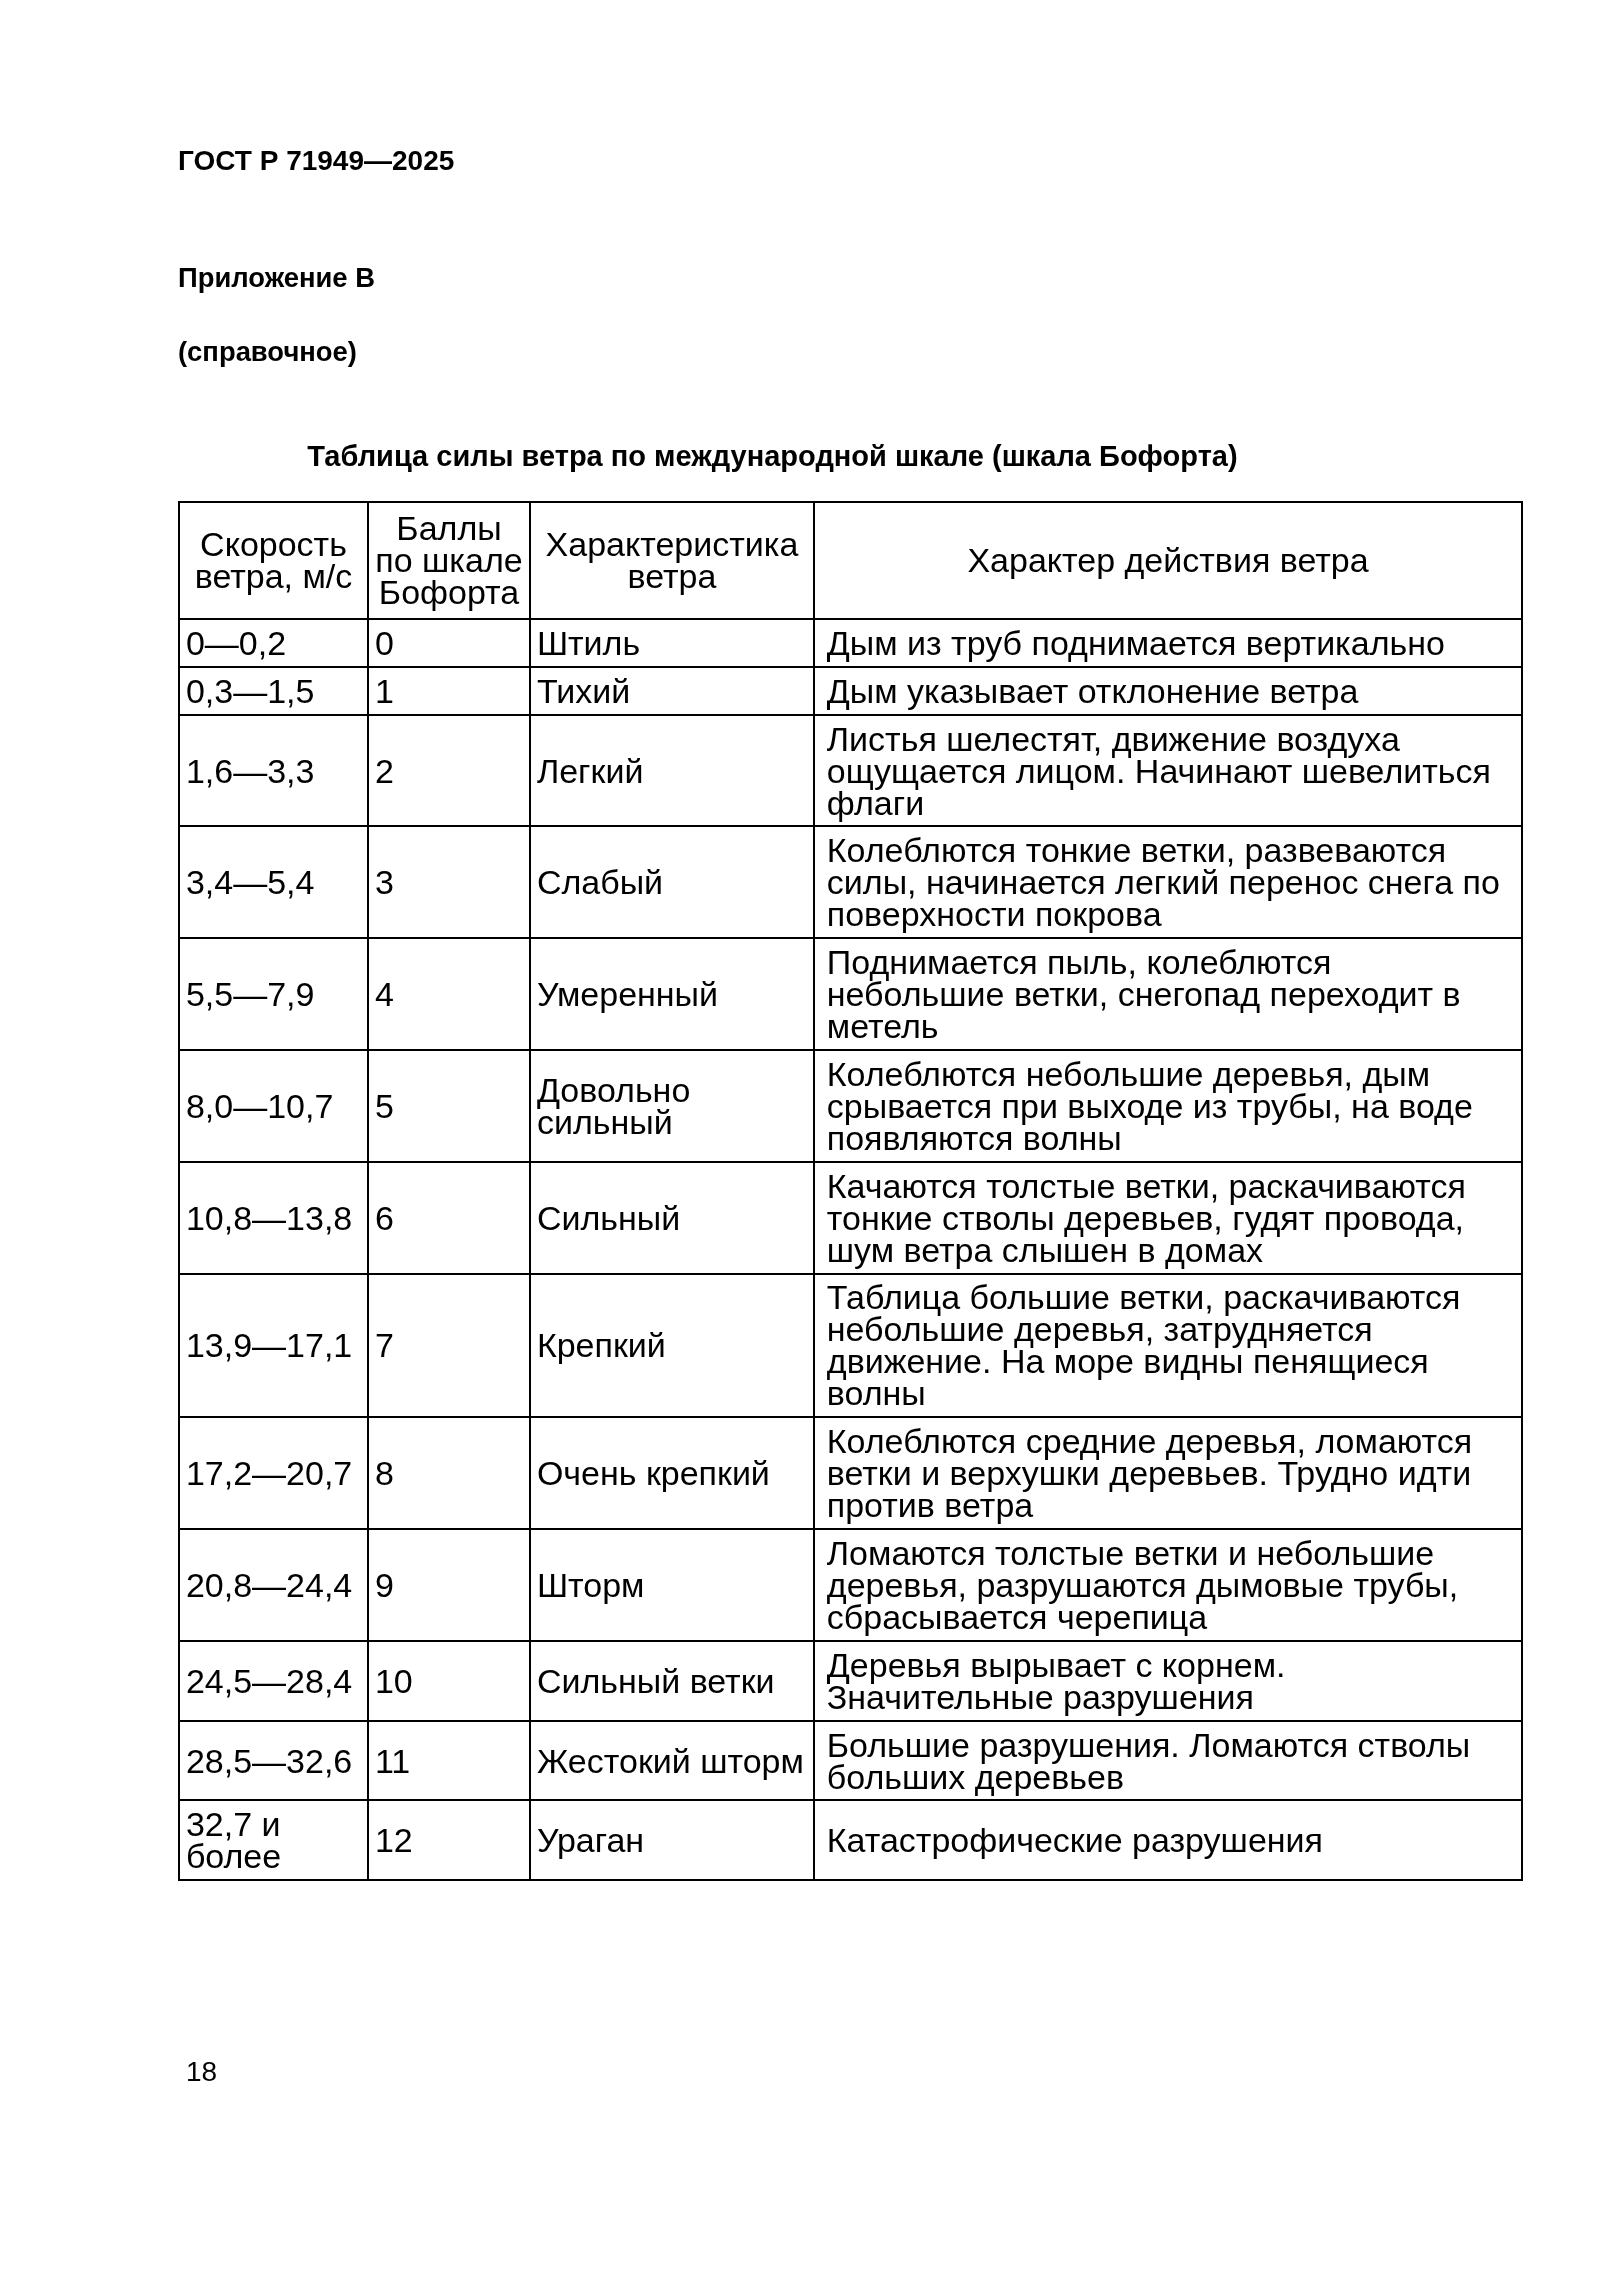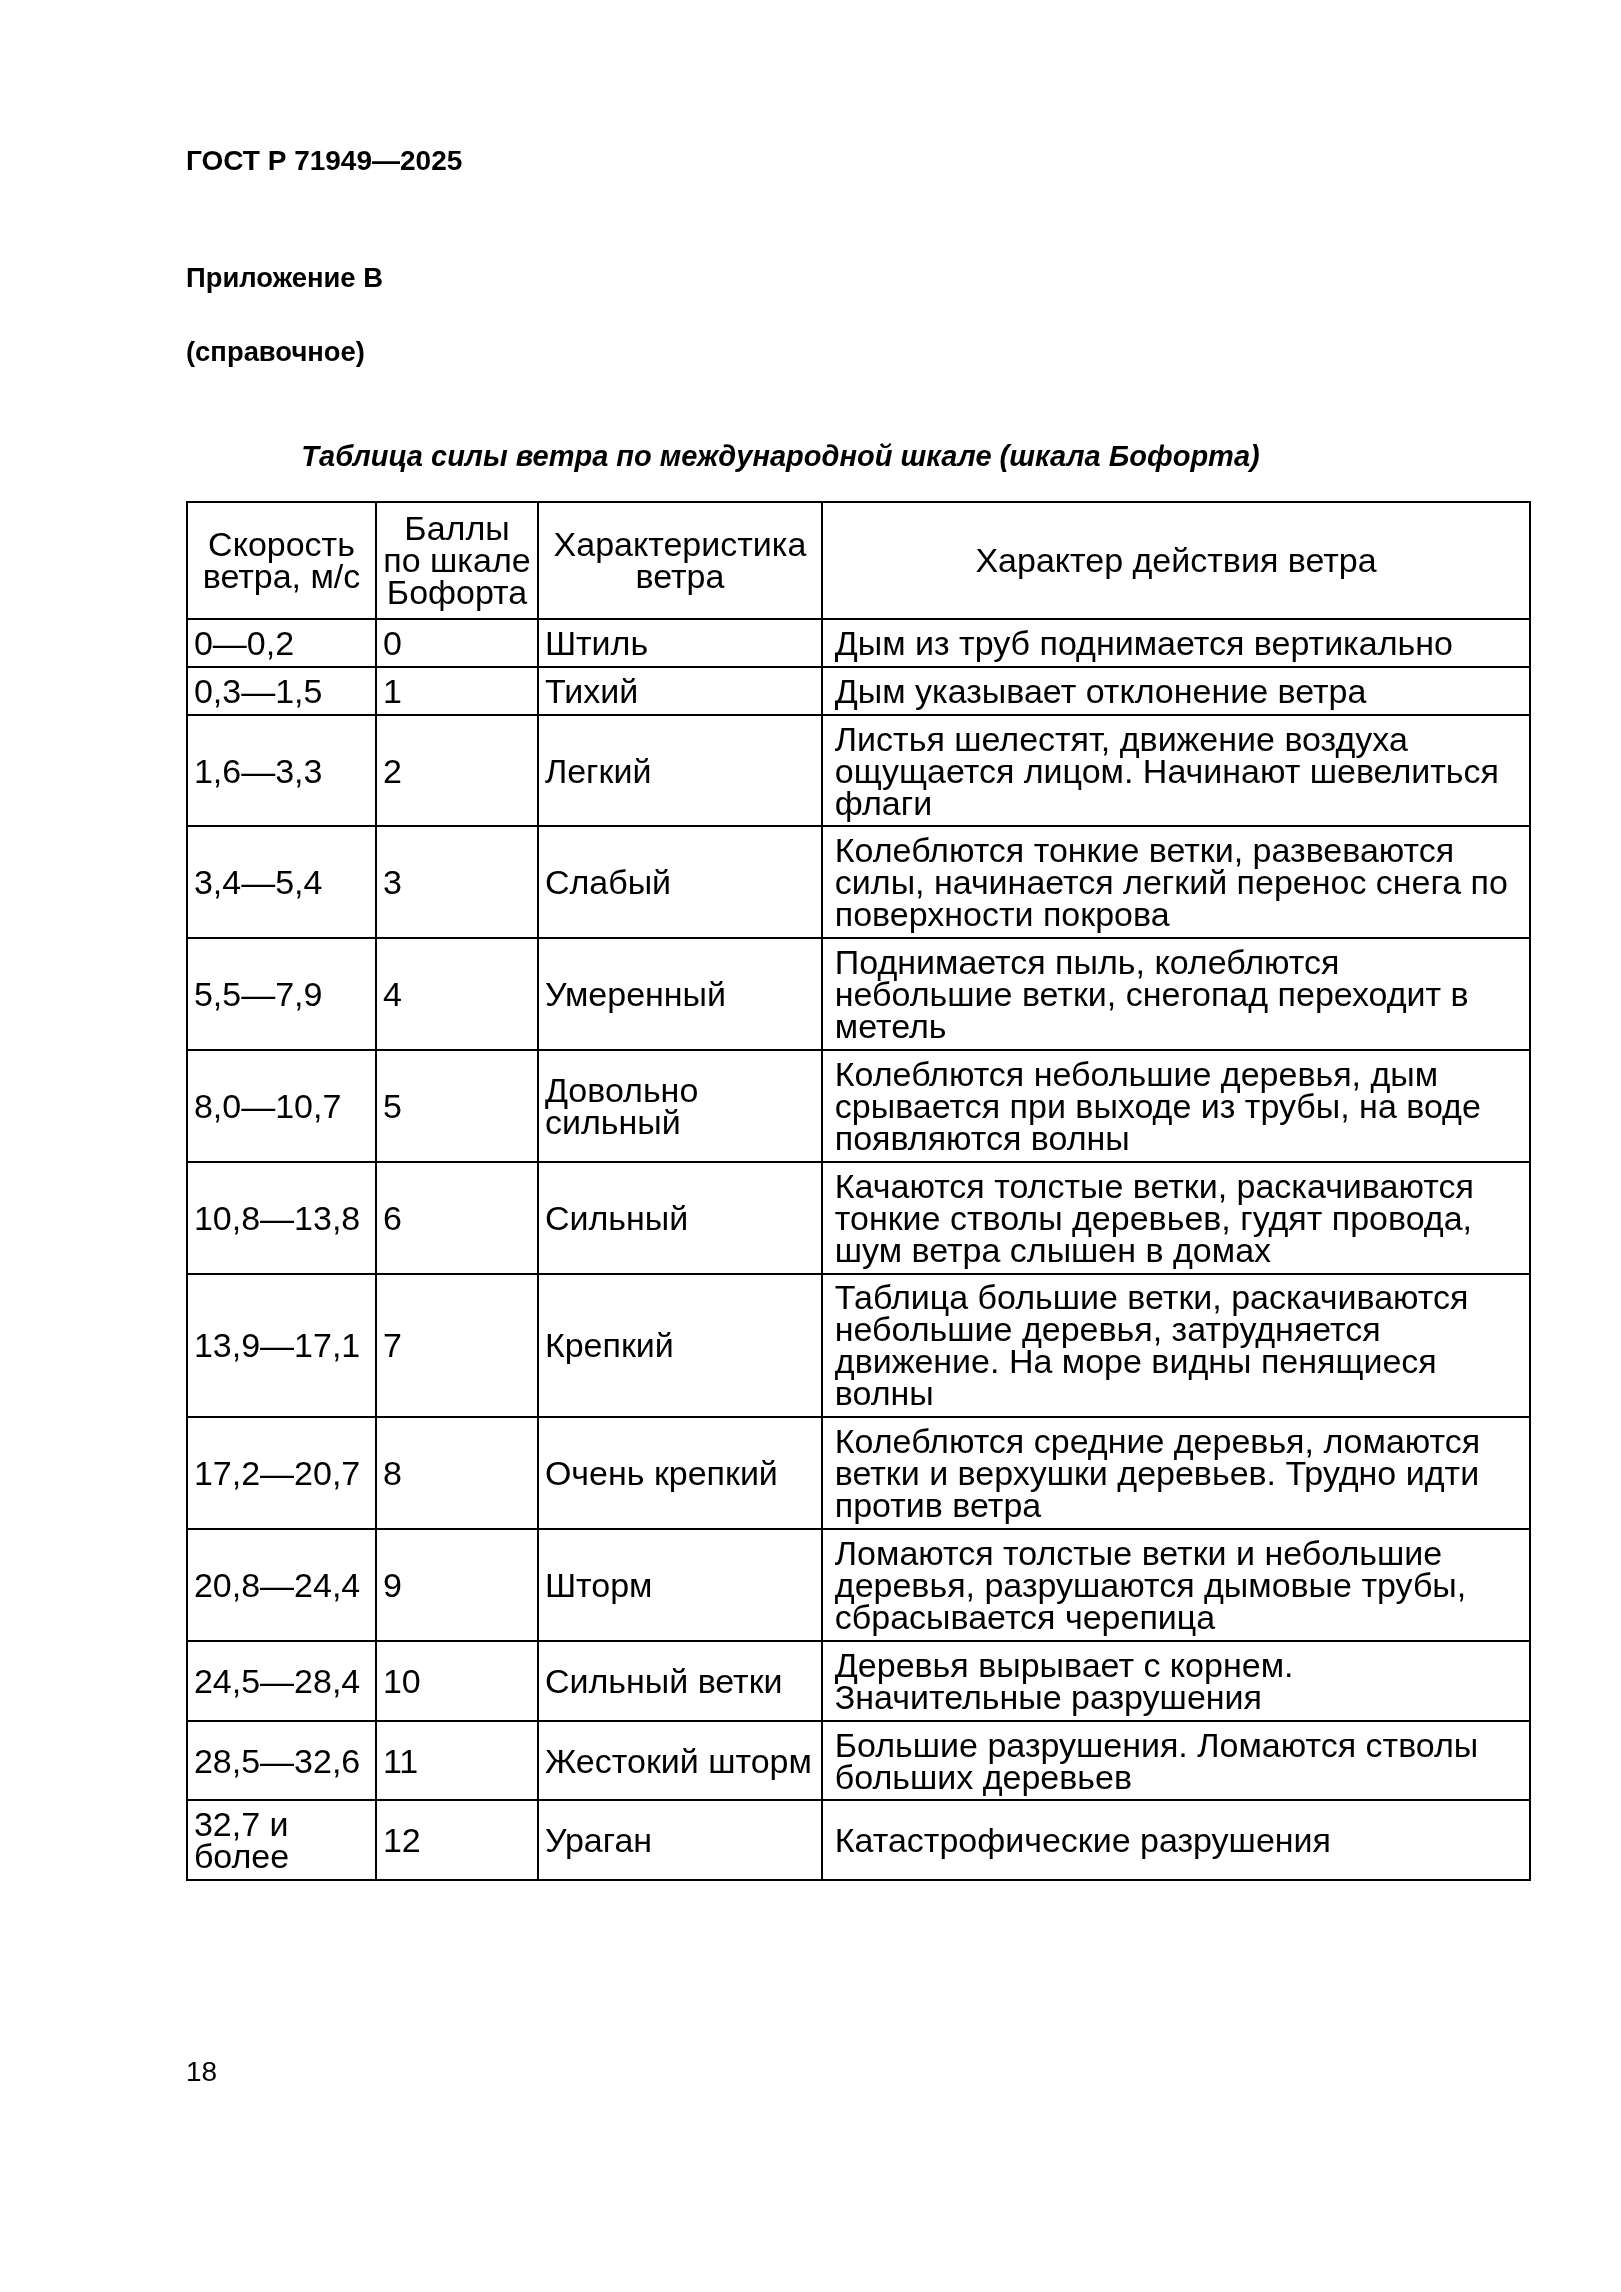--- a/index.html
+++ b/index.html
@@ -11,21 +11,21 @@
     position: relative;
     width: 1621px;
     height: 2293px;
     margin: 0 auto;
     background: #ffffff;
     color: #000000;
     font-family: "Liberation Sans", sans-serif;
   }
   .content {
     position: absolute;
-    left: 186px;
+    left: 178px;
     top: 145px;
     width: 1189px;
   }
   .doc-code {
     font-size: 28px;
     font-weight: 700;
     text-align: left;
   }
   .appendix {
     margin-top: 45px;
@@ -33,21 +33,20 @@
     font-weight: 700;
     line-height: 37px;
     white-space: pre-line;
   }
   .table-title {
     margin-top: 31px;
     text-align: center;
     font-size: 29px;
     font-weight: 700;
     line-height: 37px;
-    font-style: italic;
   }
   table.beaufort {
     margin-top: 25.5px;
     width: 1343px;
     table-layout: fixed;
     border-collapse: collapse;
     font-size: 34px;
   }
   table.beaufort th,
   table.beaufort td {

